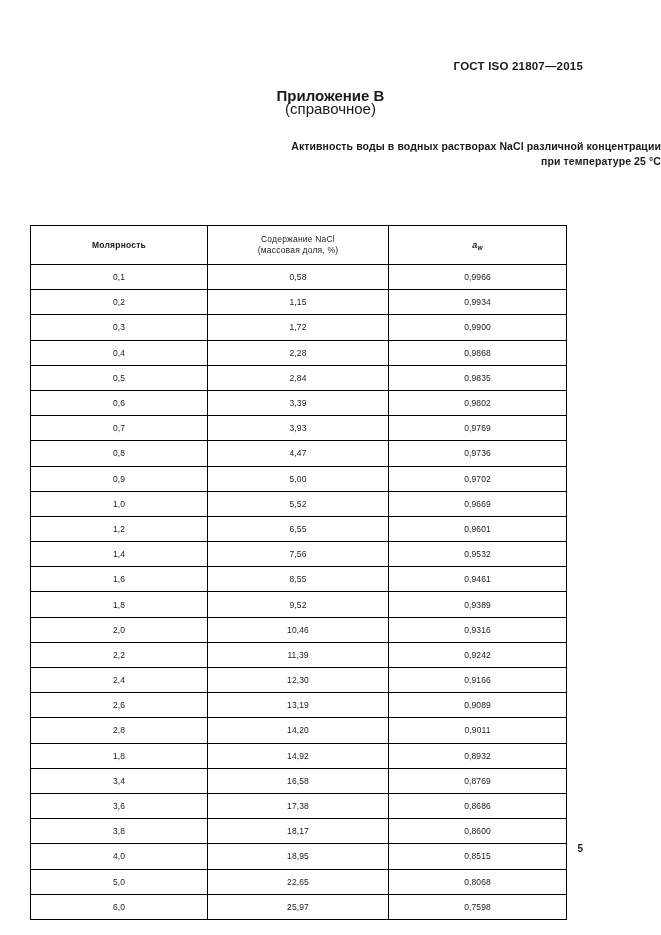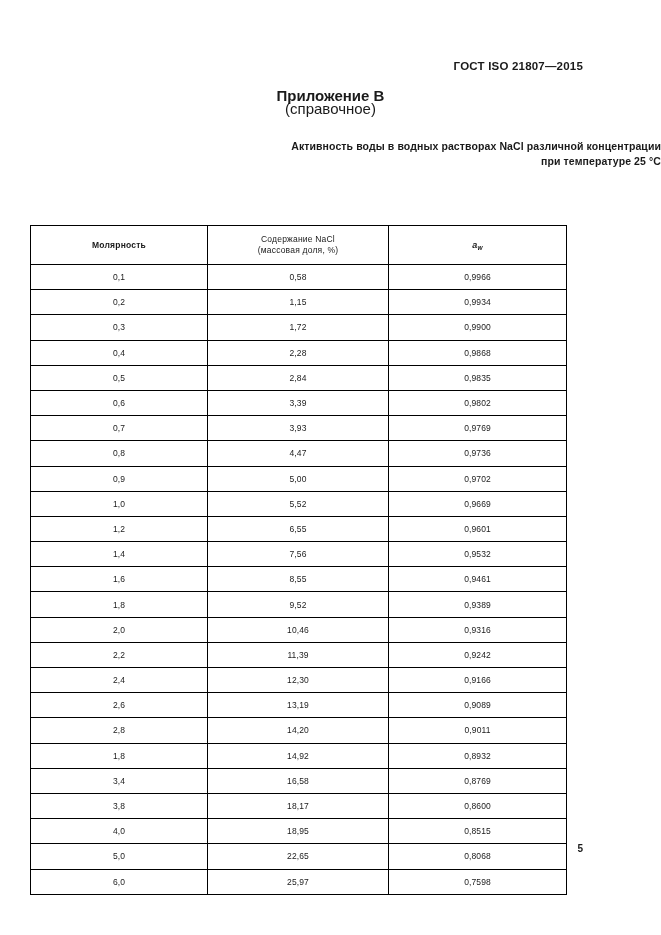--- a/index.html
+++ b/index.html
@@ -262,20 +262,25 @@
             <td>1,8</td>
             <td>14,92</td>
             <td>0,8932</td>
           </tr>
           <tr>
             <td>3,4</td>
             <td>16,58</td>
             <td>0,8769</td>
           </tr>
           <tr>
+            <td>3,6</td>
+            <td>17,38</td>
+            <td>0,8686</td>
+          </tr>
+          <tr>
             <td>3,8</td>
             <td>18,17</td>
             <td>0,8600</td>
           </tr>
           <tr>
             <td>4,0</td>
             <td>18,95</td>
             <td>0,8515</td>
           </tr>
           <tr>

